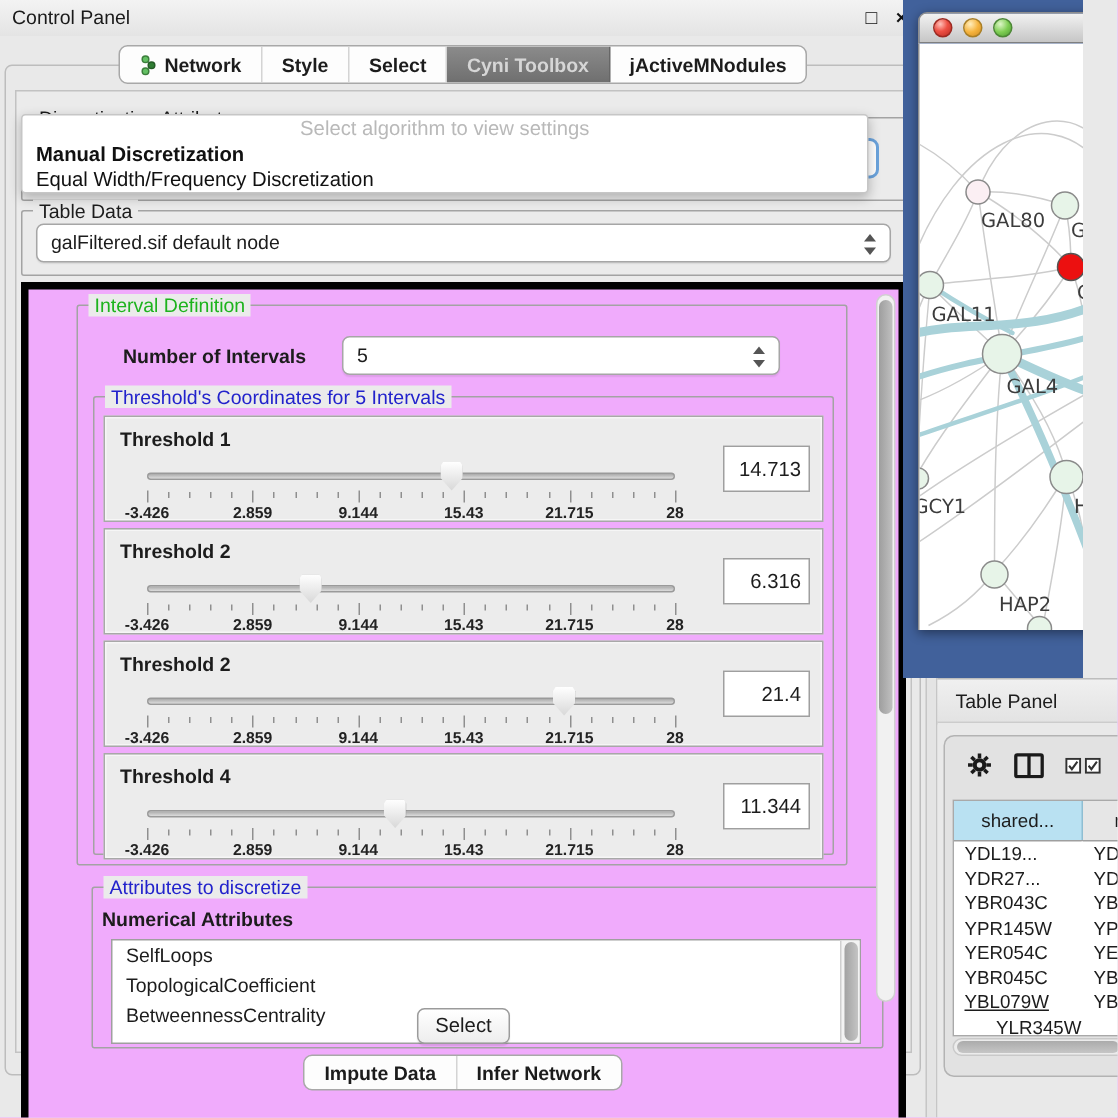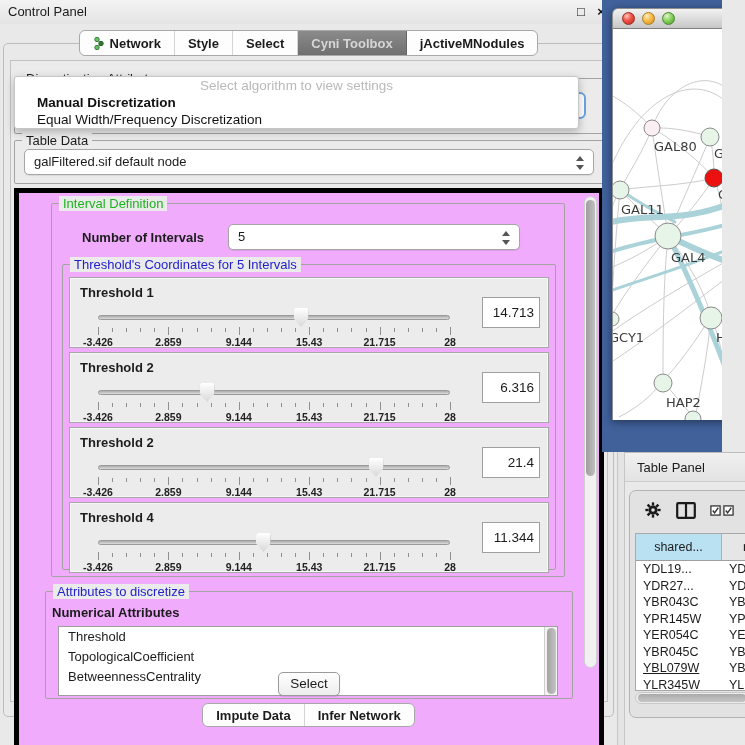--- a/index.html
+++ b/index.html
@@ -22,21 +22,21 @@
   .gtitle.green{color:var(--group_title_green);}
   .gtitle.blue{color:var(--group_title_blue);}
   .combo{position:absolute;background:#fff;border:1px solid #a6a6a6;border-radius:5px;height:26px;font-size:13px;line-height:24px;padding-left:9px;box-shadow:0 1px 1px rgba(0,0,0,.08)}
   .spin{position:absolute;right:8px;top:5px;width:9px;height:16px}
   .spin i{position:absolute;left:0;width:0;height:0;border-left:4.5px solid transparent;border-right:4.5px solid transparent}
   .spin .up{top:1px;border-bottom:5px solid #555}
   .spin .dn{bottom:1px;border-top:5px solid #555}
   .focus-ring{position:absolute;background:#fff;border:2px solid #6ba3dc;border-radius:6px}
   .popup{position:absolute;background:#fff;border:1px solid #c6c6c6;border-radius:3px;box-shadow:0 3px 8px rgba(0,0,0,.25);z-index:6;font-size:13.5px}
   .popup .prompt{height:17px;line-height:17px;text-align:center;color:#b9b9b9}
-  .popup .opt{height:17px;line-height:17px;padding-left:22px;color:#111}
+  .popup .opt{height:17px;line-height:17px;padding-left:9px;color:#111}
   .popup .opt.bold{font-weight:bold}
   .scrollpane{position:absolute;left:14px;top:188px;width:590px;height:572px;border:5px solid #000000;background:#f0abfc;overflow:hidden}
   .vscroll{position:absolute;right:2px;top:3px;width:13px;height:472px;background:#f1f1f1;border:1px solid #d0d0d0;border-radius:7px}
   .vscroll .thumbbar{position:absolute;left:1px;top:3px;width:9px;border-radius:5px;background:linear-gradient(90deg,#9e9e9e,#c0c0c0)}
   .thbox{position:absolute;left:6px;width:480px;height:71px;border:1px solid #a8a8a8;background:#ececec;box-shadow:inset 0 0 0 1px #f6f6f6}
   .thlabel{position:absolute;left:10px;top:7px;font-size:13px;font-weight:bold}
   .slider{position:absolute;left:28px;top:27px;width:352px;height:44px}
   .track{position:absolute;left:0;top:10px;width:100%;height:5px;border-radius:3px;background:linear-gradient(#ababab,#dcdcdc);border:1px solid #9a9a9a}
   .thumb{position:absolute;top:3px;width:15px;height:19px;transform:translateX(-50%);background:linear-gradient(#ffffff,#d8d8d8);clip-path:polygon(12% 0,88% 0,100% 15%,100% 55%,50% 100%,0 55%,0 15%);filter:drop-shadow(0 0 .7px #777)}
   .ticks{position:absolute;left:0;top:21px;width:100%;height:9px}
@@ -330,26 +330,26 @@
                 <span style="left: 100%;">28</span>
               </div>
               <div class="thumb" style="left: 47%;"></div>
             </div>
             <div class="thvalue">11.344</div>
           </div>
         </div>
     </div>
   </div>
 
-  <div class="group" style="left:26px;top:398px;width:528px;height:108px">
+  <div class="group" style="left:42px;top:398px;width:528px;height:108px">
     <span class="gtitle blue">Attributes to discretize</span>
     <div class="attr-head" style="position:absolute;left:6px;top:13px">Numerical Attributes</div>
     <div class="listbox" style="left:12px;top:34px;width:500px;height:70px">
       <div id="attr-items">
-          <div class="item">Threshold</div>
+          <div class="item">SelfLoops</div>
           <div class="item">TopologicalCoefficient</div>
           <div class="item">BetweennessCentrality</div>
         </div>
       <div class="list-vscroll">
           <div class="thumbbar"></div>
         </div>
     </div>
   </div>
 
   <div class="vscroll">
@@ -501,21 +501,21 @@
           </div>
           <div class="row">
             <div class="cell" style="width: 86px;">YBR045C</div>
             <div class="cell" style="flex: 1 1 0%;">YBR0</div>
           </div>
           <div class="row">
             <div class="cell" style="width: 86px; text-decoration: underline;">YBL079W</div>
             <div class="cell" style="flex: 1 1 0%;">YBL0</div>
           </div>
           <div class="row">
-            <div class="cell" style="width: 86px;">YLR345W</div>
+            <div class="cell" style="width: 86px; margin-left: 21px;">YLR345W</div>
             <div class="cell" style="flex: 1 1 0%;">YLR3</div>
           </div>
         </div>
     </div>
     <div class="hscroll">
         <div class="thumbbar"></div>
       </div>
   </div>
 </div>
 

